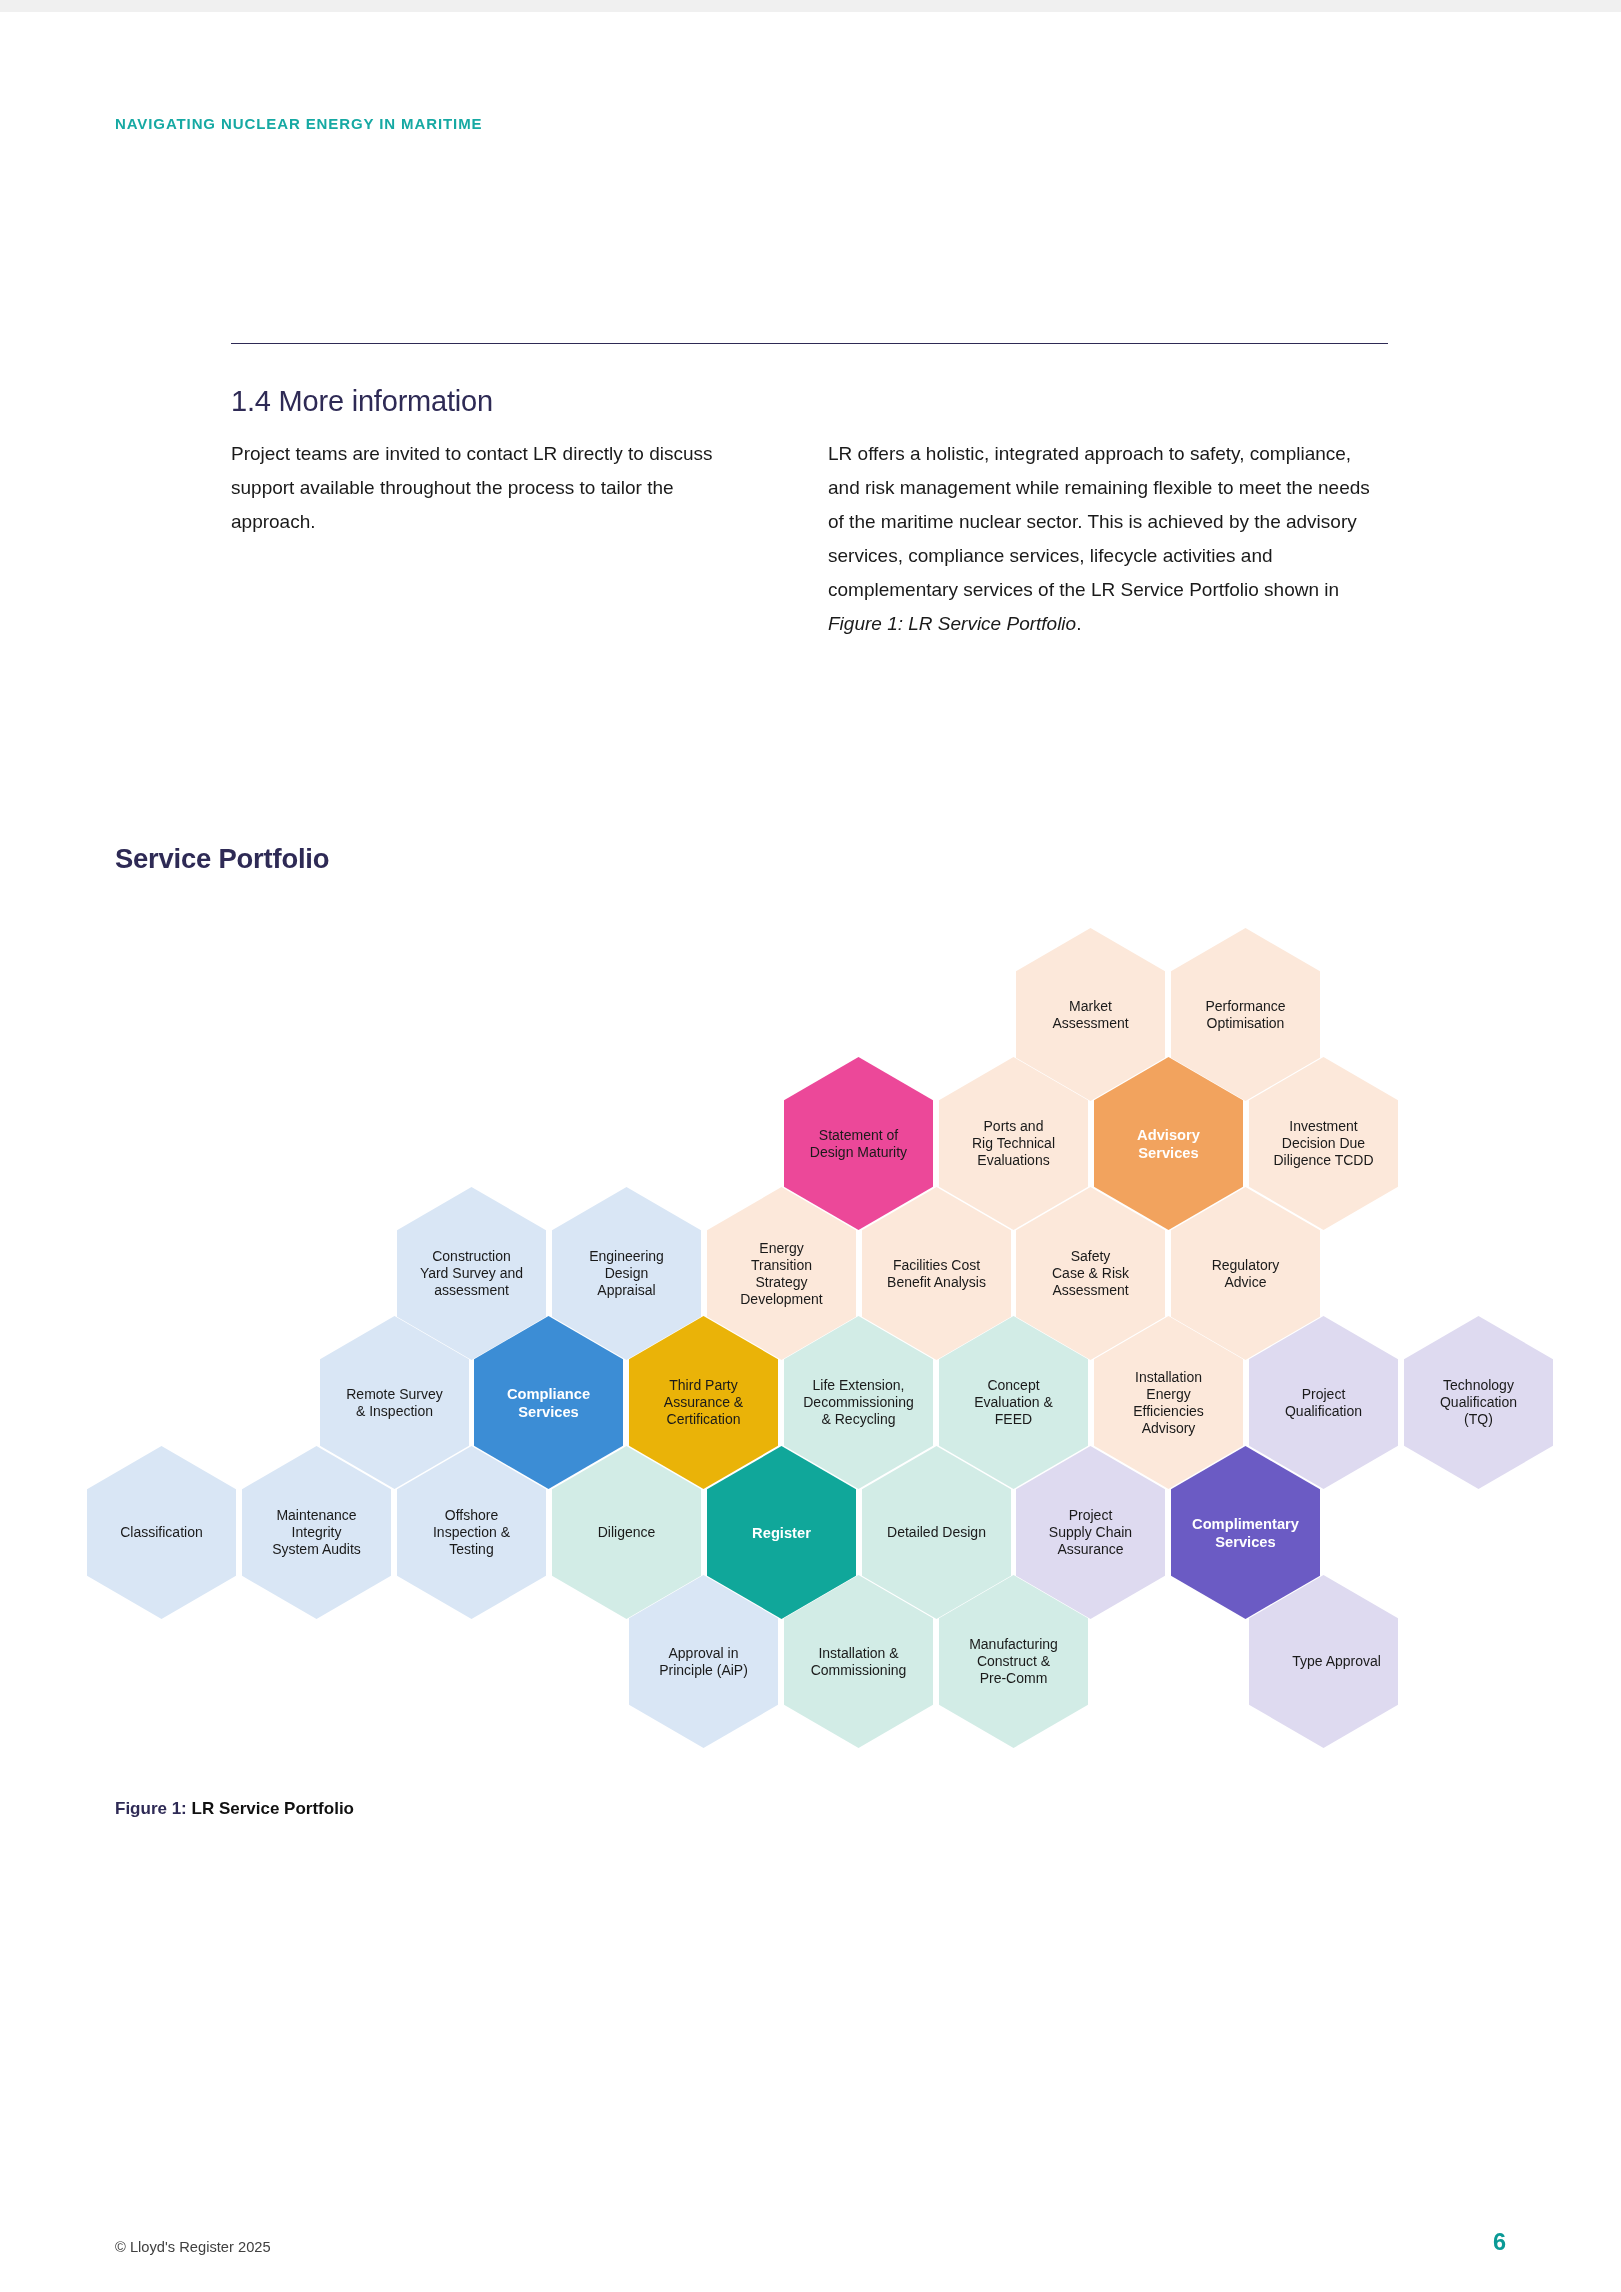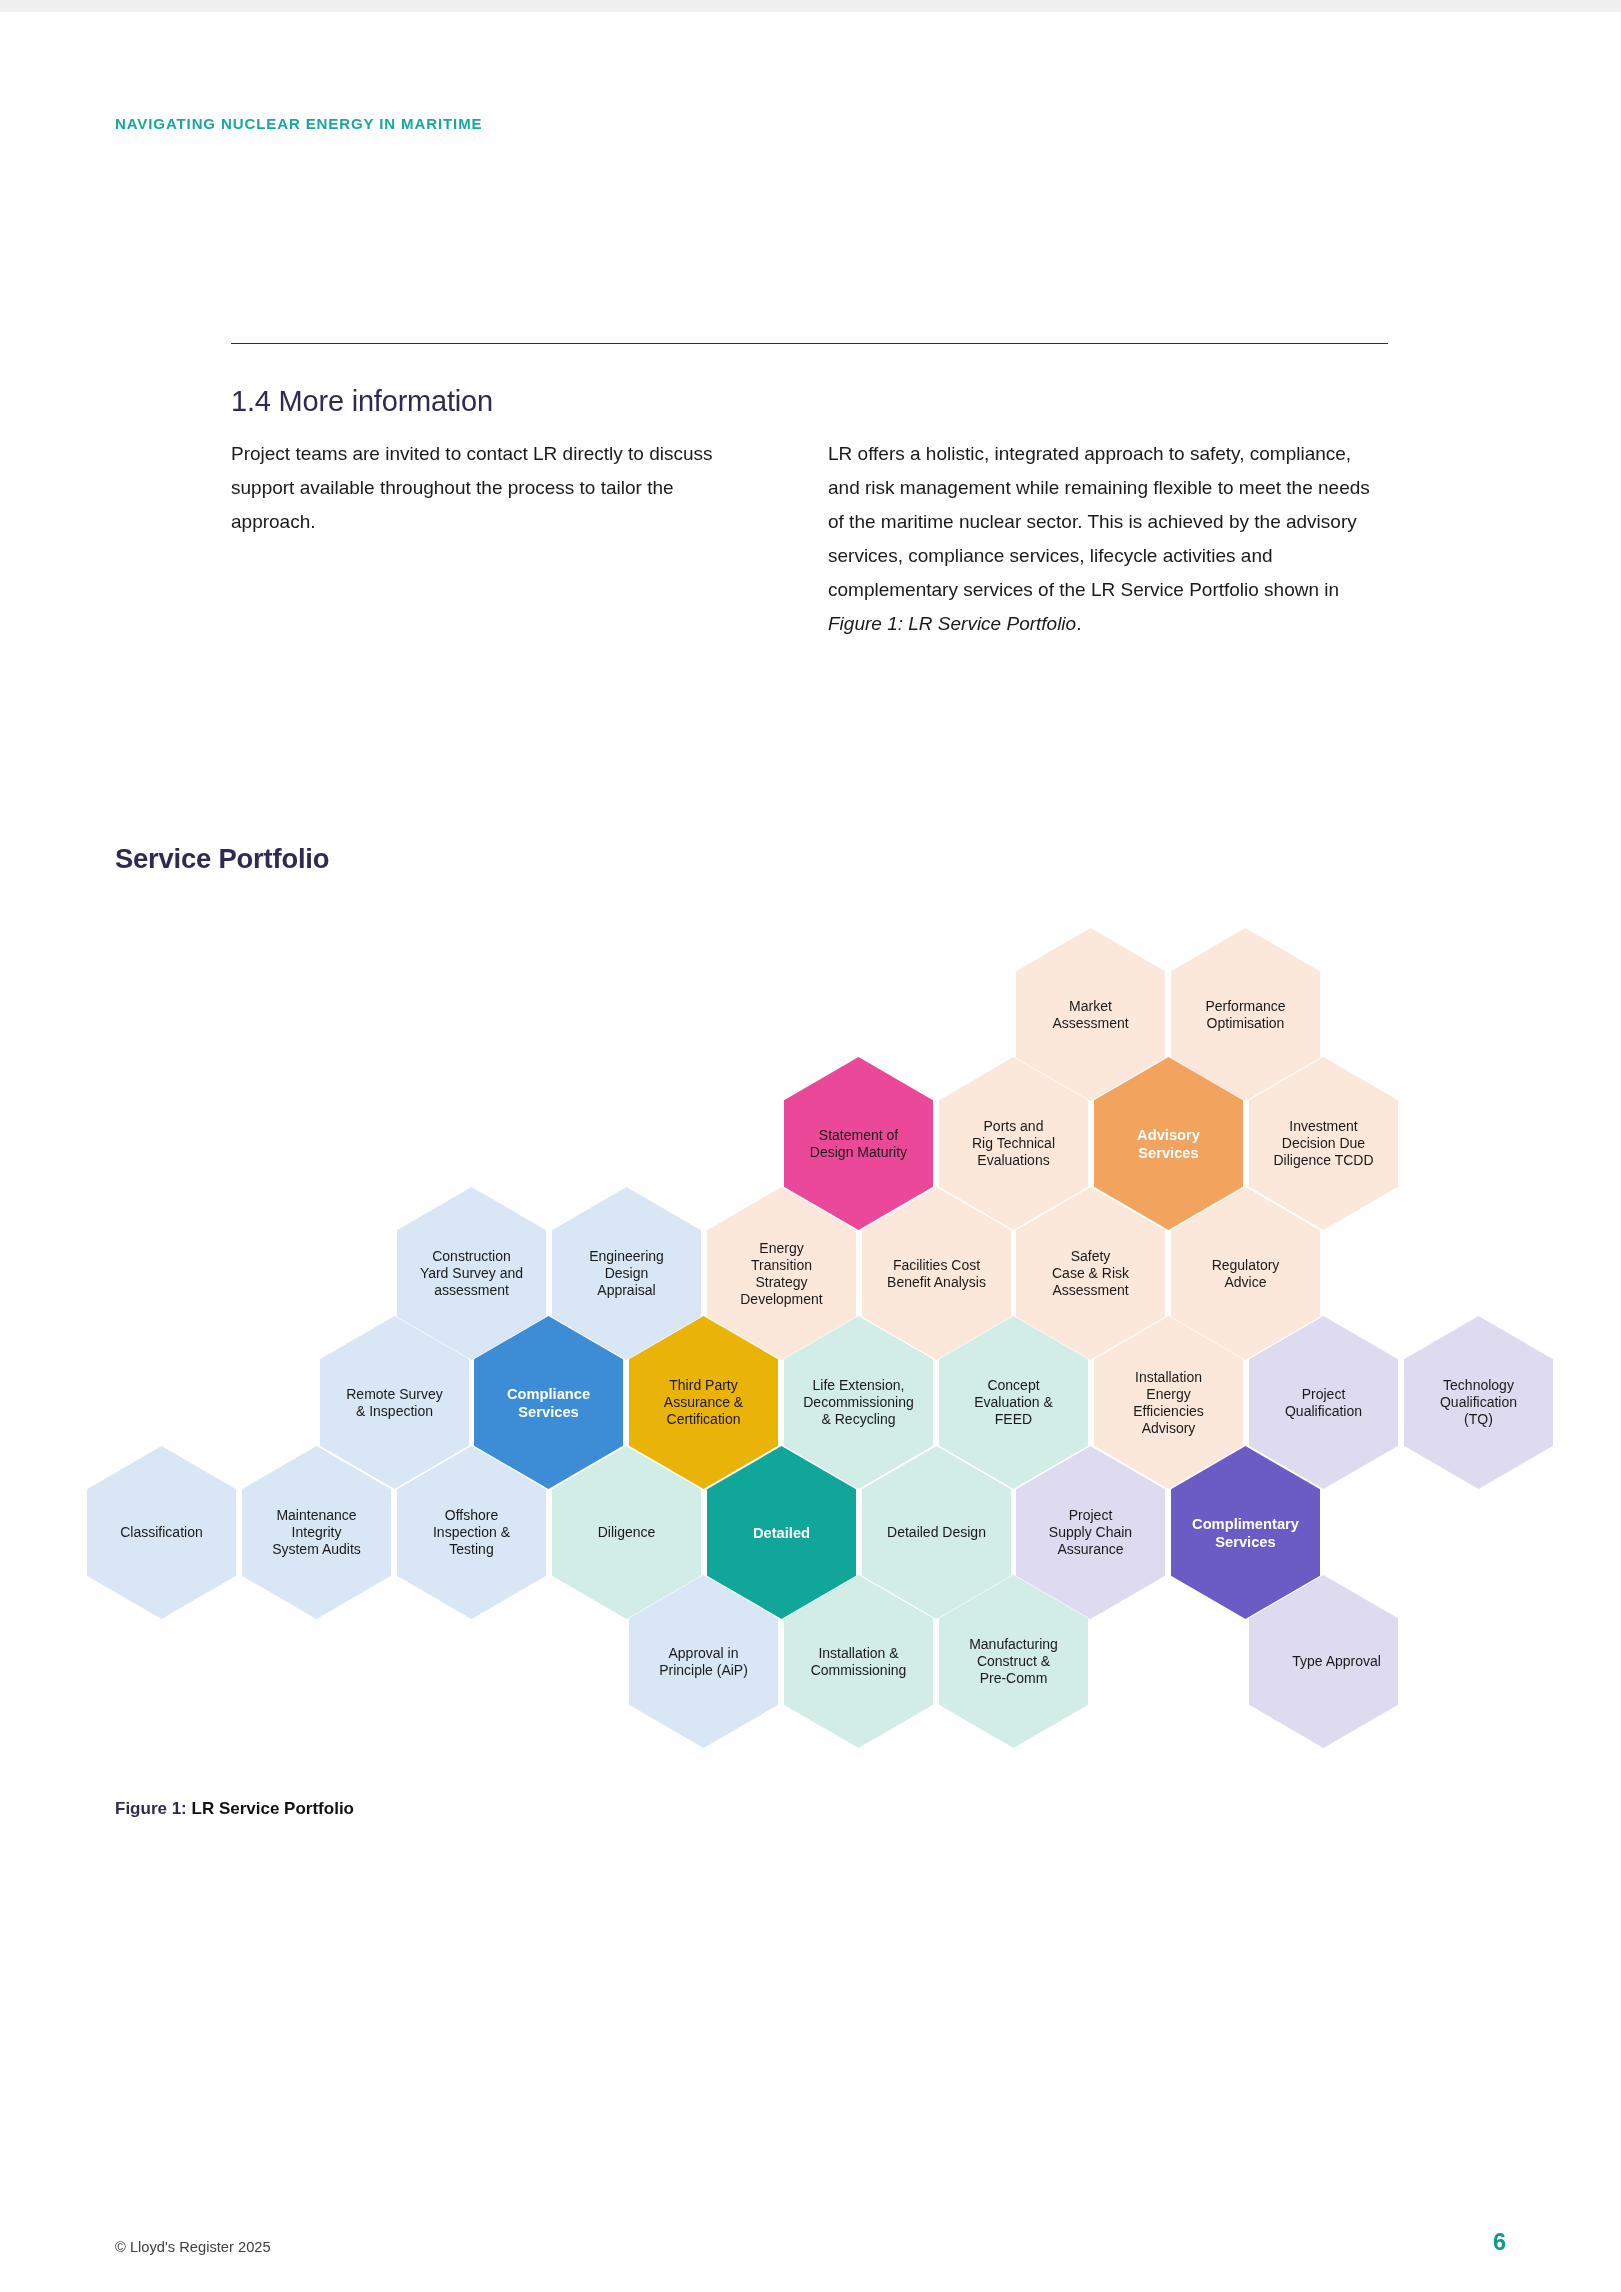--- a/index.html
+++ b/index.html
@@ -217,21 +217,21 @@
       <div class="hex" style="background: rgb(217, 230, 245); left: 242px; top: 518px;">
         <span>Maintenance<br>Integrity<br>System Audits</span>
       </div>
       <div class="hex" style="background: rgb(217, 230, 245); left: 397px; top: 518px;">
         <span>Offshore<br>Inspection &amp;<br>Testing</span>
       </div>
       <div class="hex" style="background: rgb(210, 236, 230); left: 552px; top: 518px;">
         <span>Diligence</span>
       </div>
       <div class="hex key" style="background: rgb(16, 167, 154); left: 707px; top: 518px;">
-        <span>Detailed</span>
+        <span>Register</span>
       </div>
       <div class="hex" style="background: rgb(210, 236, 230); left: 862px; top: 518px;">
         <span>Detailed Design</span>
       </div>
       <div class="hex" style="background: rgb(222, 218, 240); left: 1016px; top: 518px;">
         <span>Project<br>Supply Chain<br>Assurance</span>
       </div>
       <div class="hex key" style="background: rgb(107, 91, 196); left: 1171px; top: 518px;">
         <span>Complimentary<br>Services</span>
       </div>

